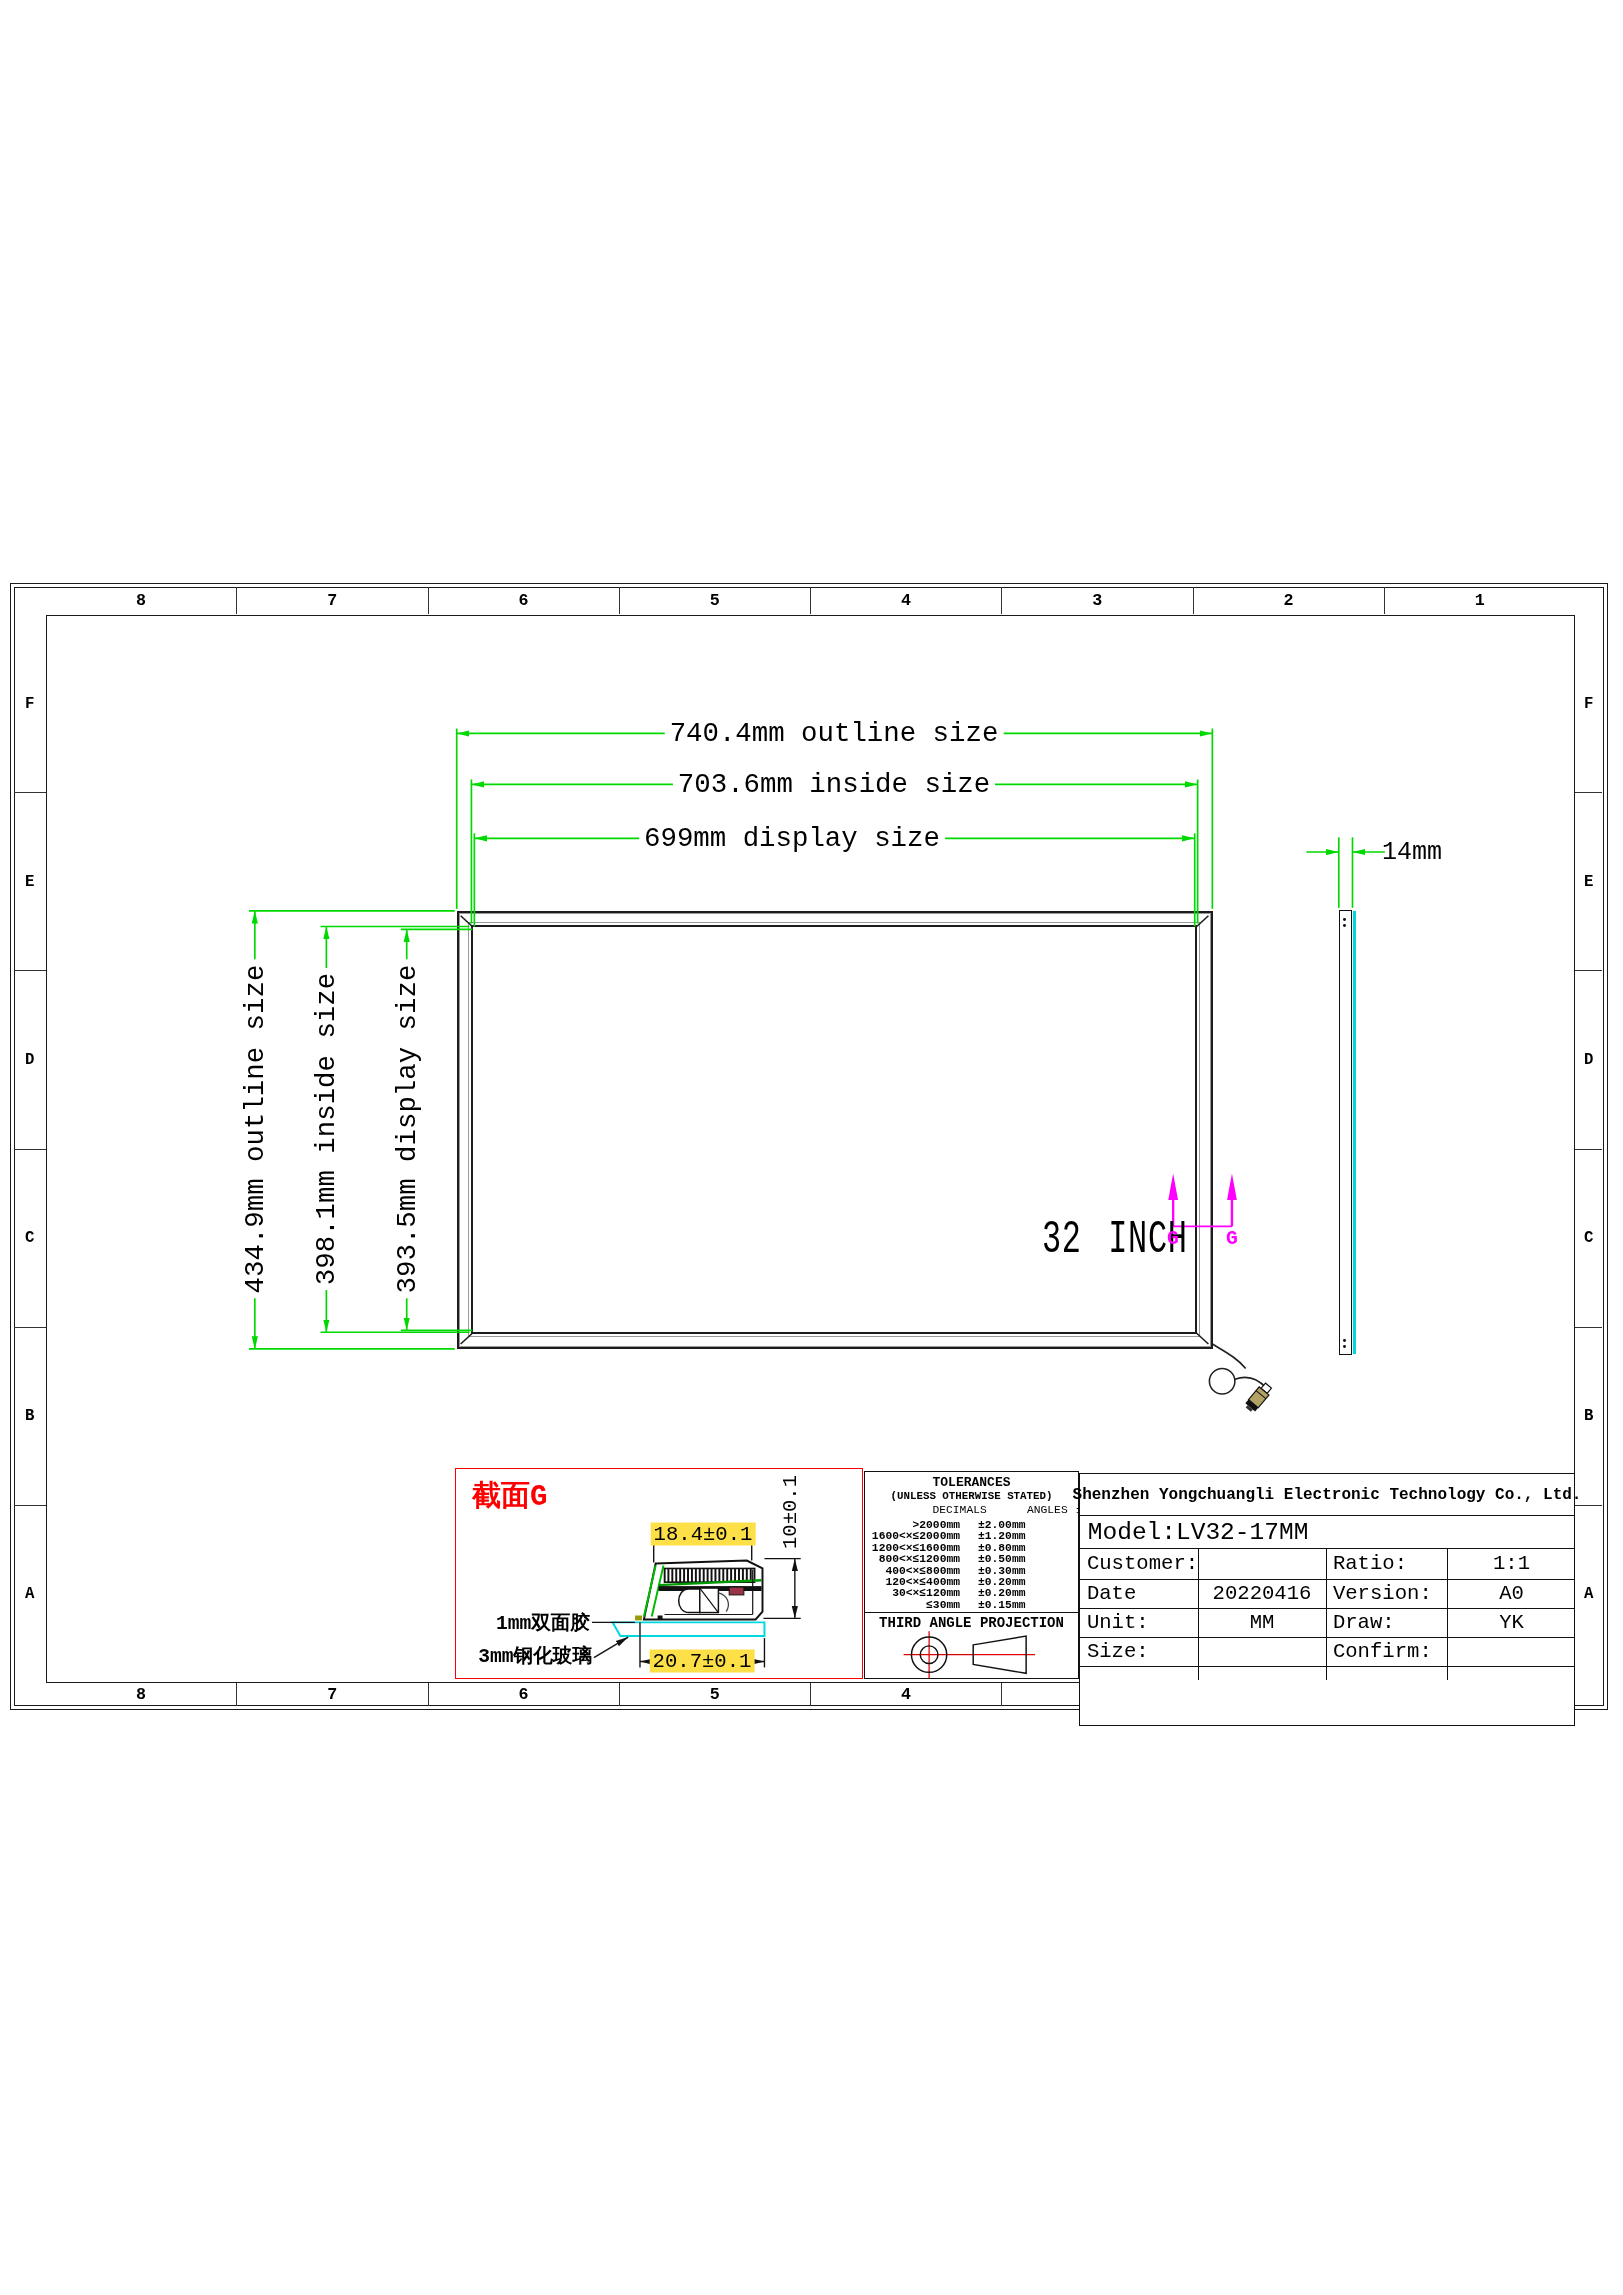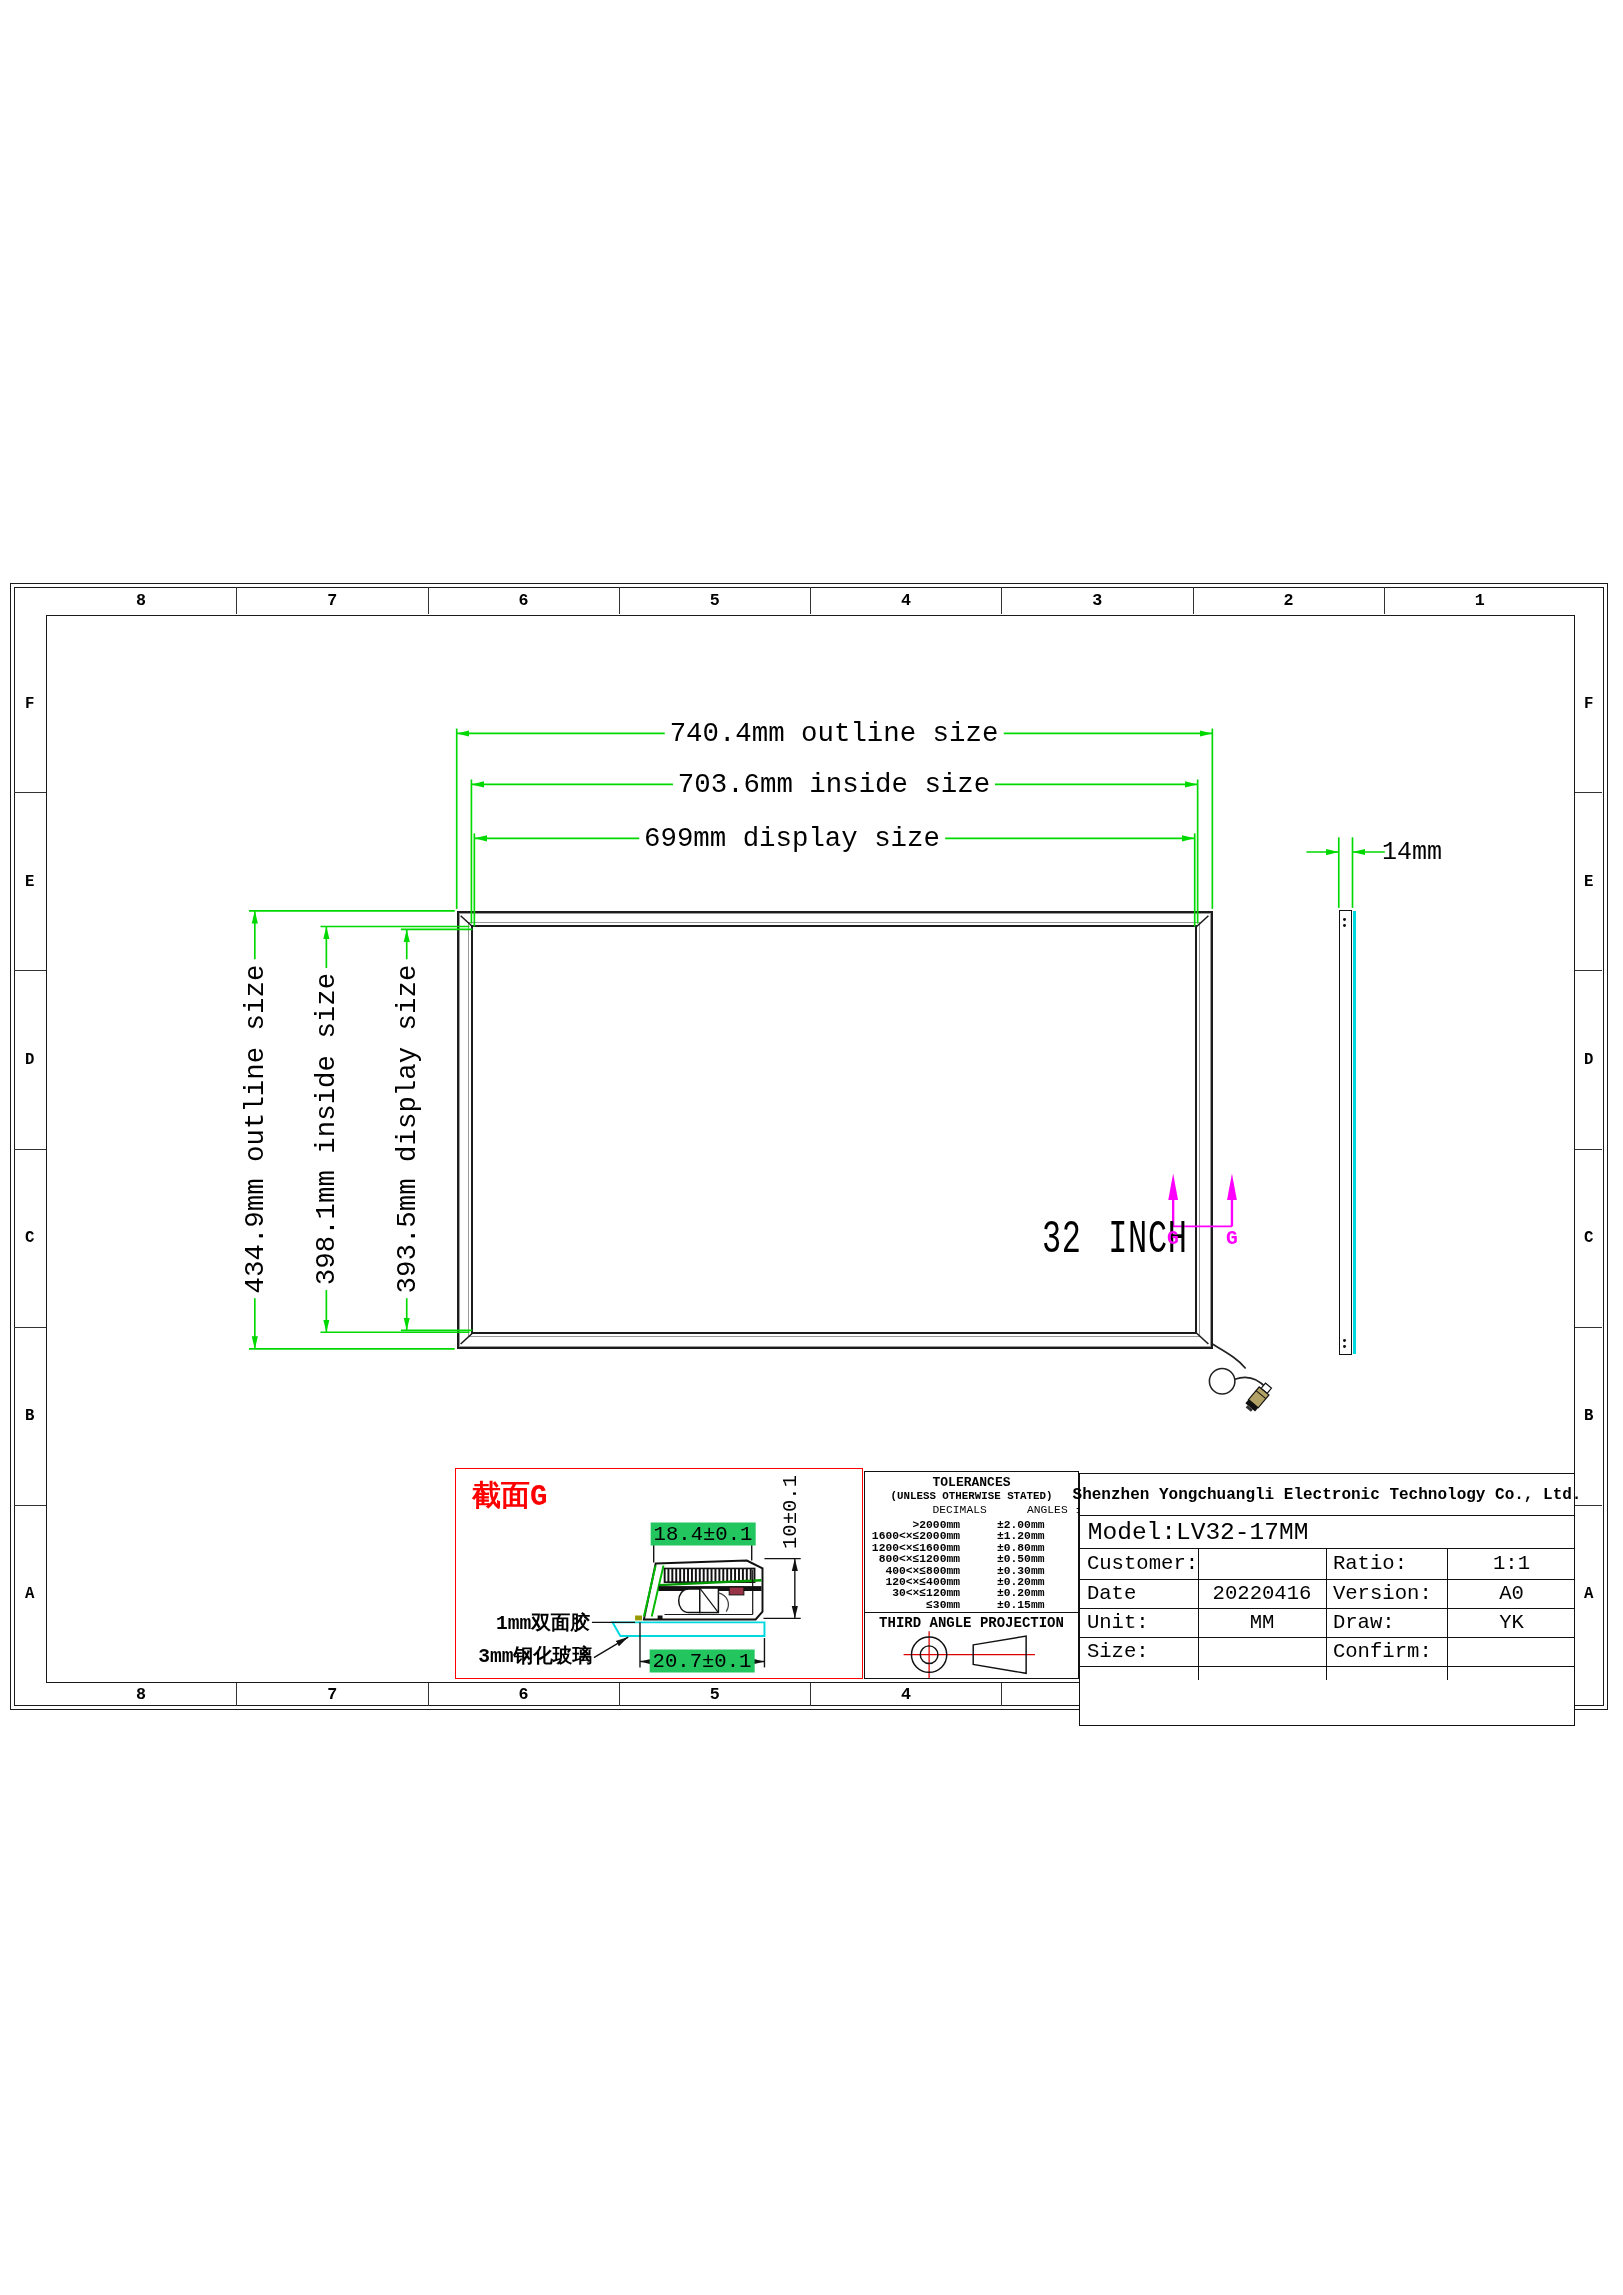--- a/index.html
+++ b/index.html
@@ -30,42 +30,42 @@
   .panel-inner{left:471px;top:925px;width:726px;height:409px;border:2px solid #1c1c1c;
                outline:1px solid #9a9a9a;outline-offset:2px;background:#fff;}
   
   .sidebar-body{left:1339px;top:910px;width:12.7px;height:445px;border:1.5px solid #111;background:#fff;}
   .sidebar-cyan{left:1353px;top:911px;width:2.9px;height:443px;}
   .dot{position:absolute;width:2.9px;height:2.9px;background:#111;border-radius:50%;}
   
   .dim-label{position:absolute;white-space:nowrap;background:#fff;padding:0 4.9px;
              font-size:27.4px;transform:translate(-50%,-50%);}
   .dim-label.vert{transform:translate(-50%,-50%) rotate(-90deg);}
-  .dim-small{position:absolute;white-space:nowrap;background:#22c55e;padding:0 2.9px;
+  .dim-small{position:absolute;white-space:nowrap;background:#fde047;padding:0 2.9px;
              font-size:20.6px;transform:translate(-50%,-50%);}
   .dim-small.vert{transform:translate(-50%,-50%) rotate(-90deg);background:transparent;}
   .plain-label{position:absolute;white-space:nowrap;font-size:25px;transform:translateY(-50%);}
   .size-label{position:absolute;white-space:nowrap;font-size:47px;
               transform:translateY(-50%) scaleX(0.68);transform-origin:left center;
               word-spacing:9.8px;letter-spacing:1px;}
   .g-letter{position:absolute;font-size:19.6px;font-weight:bold;color:#ff00ff;
             transform:translate(-50%,-50%);}
   .cn-label{position:absolute;white-space:nowrap;font-size:19.6px;font-weight:bold;
             transform:translate(-100%,-50%);font-family:"Liberation Mono","DejaVu Sans Mono",monospace,sans-serif;}
   .section-title{position:absolute;left:472px;top:1476px;font-size:29px;font-weight:bold;color:#ff0000;}
   .redbox{left:455px;top:1468px;width:408px;height:211px;border:1.6px solid #ff0000;}
   
   .tolbox{left:864px;top:1471px;width:215px;height:208px;border:1.5px solid #111;}
   .tol-title{position:absolute;left:0;top:2.9px;width:100%;text-align:center;font-size:13px;font-weight:bold;}
   .tol-sub{position:absolute;left:0;top:17.6px;width:100%;text-align:center;font-size:10.8px;font-weight:bold;}
   .tol-h{position:absolute;top:32px;font-size:11.3px;font-weight:normal;margin-left:42px;}
   .tol-rows{position:absolute;left:0;top:48px;width:100%;}
   .tol-row{display:flex;font-size:11.3px;line-height:11.4px;font-weight:bold;}
   .tol-range{width:95px;text-align:right;}
-  .tol-val{margin-left:37px;}
+  .tol-val{margin-left:18px;}
   .tol-divider{position:absolute;left:0;top:140px;width:100%;border-top:1.4px solid #111;}
   .tol-proj{position:absolute;left:0;top:143px;width:100%;text-align:center;font-size:14px;font-weight:bold;letter-spacing:0px;}
   
   .tblock{left:1079px;top:1473px;width:496px;height:253px;border:1.8px solid #111;background:#fff;}
   .tb-line-h{position:absolute;left:0;width:100%;border-top:1.6px solid #111;}
   .tb-line-v{position:absolute;top:74px;height:132px;border-left:1.6px solid #111;}
   .tb-company{position:absolute;left:0;top:0;width:100%;height:41px;display:flex;
               align-items:center;justify-content:center;font-size:16px;font-weight:bold;white-space:nowrap;}
   .tb-model{position:absolute;left:7.8px;top:43px;height:31px;display:flex;align-items:center;font-size:24.5px;}
   .tb-cell{position:absolute;display:flex;align-items:center;font-size:20.6px;white-space:nowrap;}

